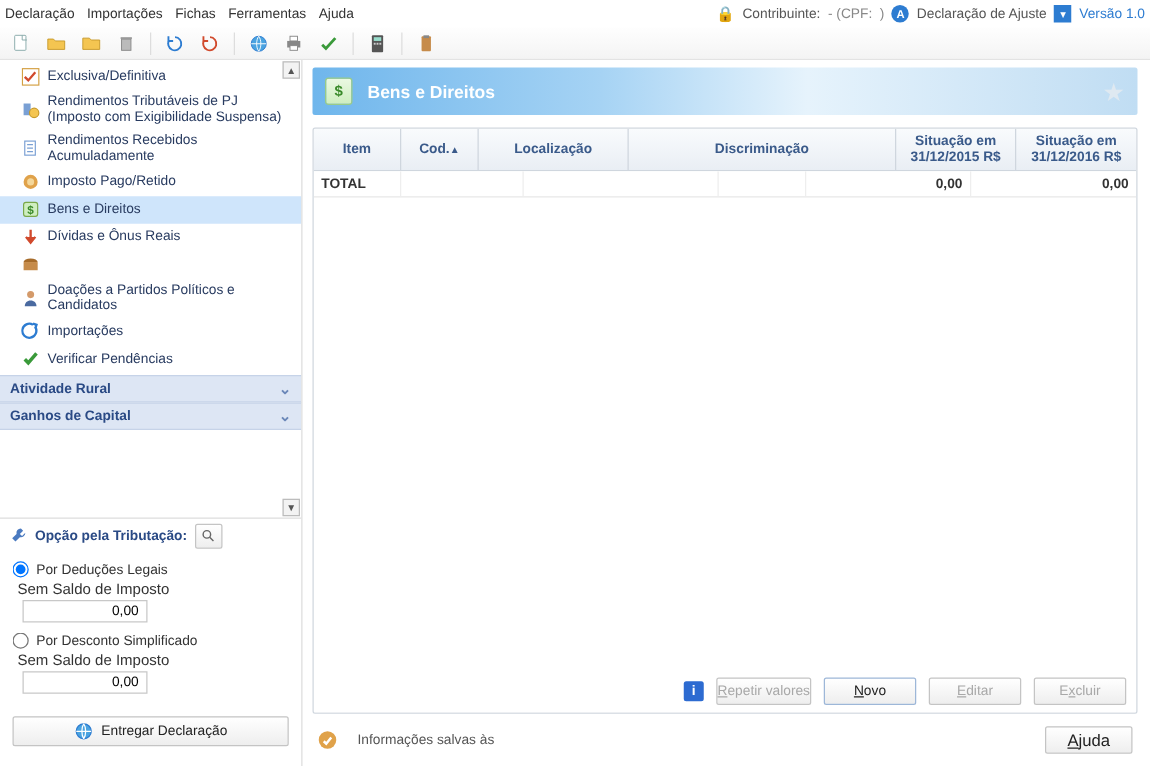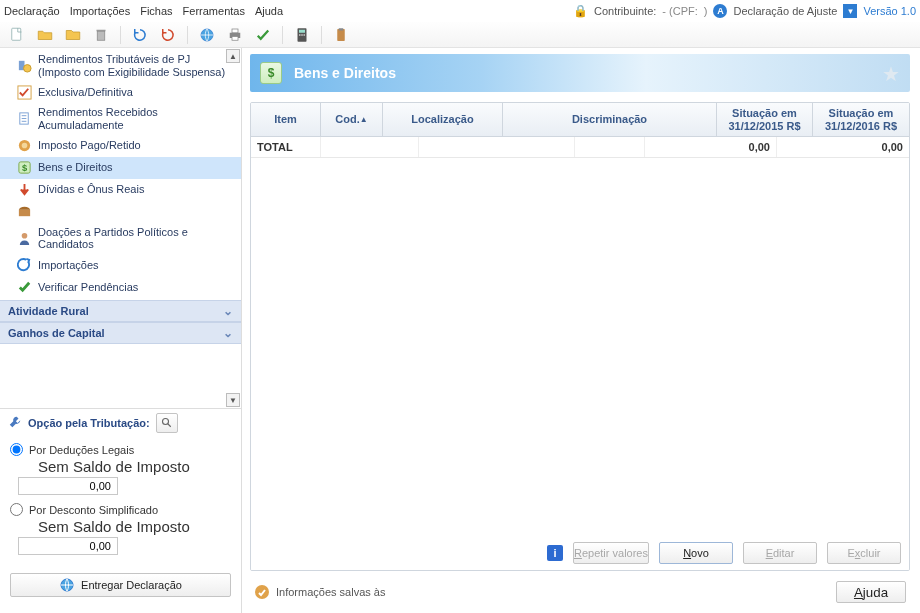--- a/index.html
+++ b/index.html
@@ -97,21 +97,21 @@
   .taxopt .mag {
     width:22px; height:20px; border:1px solid #c4c4c4; border-radius:2px;
     background:linear-gradient(#fff,#eee);
     display:flex; align-items:center; justify-content:center;
   }
   .taxopt .mag svg{width:12px;height:12px;}
 
   .opt-block { padding:2px 10px 6px; color:#333;}
   .opt-row { display:flex; align-items:center; gap:6px; padding:2px 0;}
   .opt-row input[type=radio]{ margin:0;}
-  .opt-sub { color:#333; padding-left:4px; font-size:15px;margin-left:24px;}
+  .opt-sub { color:#333; padding-left:4px; font-size:12px;}
   .opt-val {
     width:100px;
     border:1px solid #c8c8c8; height:18px;
     text-align:right; padding:1px 6px; font-size:11px;
     background:#fff; margin:2px 0 6px 8px;
   }
 
   .deliver-btn {
     margin:6px 10px 16px; height:24px;
     border:1px solid #c4c4c4; border-radius:2px;
@@ -187,21 +187,21 @@
     cursor:default;
   }
   .fbtn.primary { color:#222; border-color:#9db7d8;}
   .fbtn.dis { color:#a8a8a8;}
   .ul-first { text-decoration:underline; }
 
   .status-row {
     display:flex; align-items:center; justify-content:space-between;
     margin-top:8px; padding:2px 4px;
   }
-  .status-left { display:flex; align-items:center; gap:6px; color:#555;}
+  .status-left { display:flex; align-items:center; gap:16px; color:#555;}
   .status-left svg{width:16px;height:16px;}
   .help-btn {
     min-width:70px; height:22px;
     border:1px solid #c4c4c4; border-radius:2px;
     background:linear-gradient(#fff,#eee);
     display:inline-flex; align-items:center; justify-content:center;
     color:#222;
   }
 </style>
 </head>
@@ -304,35 +304,35 @@
 <div class="wrap">
 
   <div class="sidebar">
     <div class="side-scroll">
       <div class="scroll-arrow up">▲</div>
       <div class="side-tree">
 
         <div class="side-item">
           <span class="icn">
               <svg viewBox="0 0 16 16">
+                <rect x="1" y="1" width="14" height="14" fill="#fff" stroke="#d4a042"></rect>
+                <path d="M3 8l3 3 6-7" stroke="#d14a2d" fill="none" stroke-width="2"></path>
+              </svg>
+            </span>
+          <span class="lbl">Exclusiva/Definitiva</span>
+        </div>
+
+        <div class="side-item">
+          <span class="icn">
+              <svg viewBox="0 0 16 16">
                 <rect x="2" y="3" width="6" height="10" fill="#7aa0d4"></rect>
                 <circle cx="11" cy="11" r="4" fill="#f4c551" stroke="#c79a2b"></circle>
               </svg>
             </span>
           <span class="lbl">Rendimentos Tributáveis de PJ (Imposto com Exigibilidade Suspensa)</span>
-        </div>
-
-        <div class="side-item">
-          <span class="icn">
-              <svg viewBox="0 0 16 16">
-                <rect x="1" y="1" width="14" height="14" fill="#fff" stroke="#d4a042"></rect>
-                <path d="M3 8l3 3 6-7" stroke="#d14a2d" fill="none" stroke-width="2"></path>
-              </svg>
-            </span>
-          <span class="lbl">Exclusiva/Definitiva</span>
         </div>
 
         <div class="side-item">
           <span class="icn">
               <svg viewBox="0 0 16 16">
                 <rect x="3" y="2" width="9" height="12" fill="#fff" stroke="#7aa0d4"></rect>
                 <path d="M5 5h5M5 8h5M5 11h5" stroke="#7aa0d4"></path>
               </svg>
             </span>
           <span class="lbl">Rendimentos Recebidos Acumuladamente</span>

